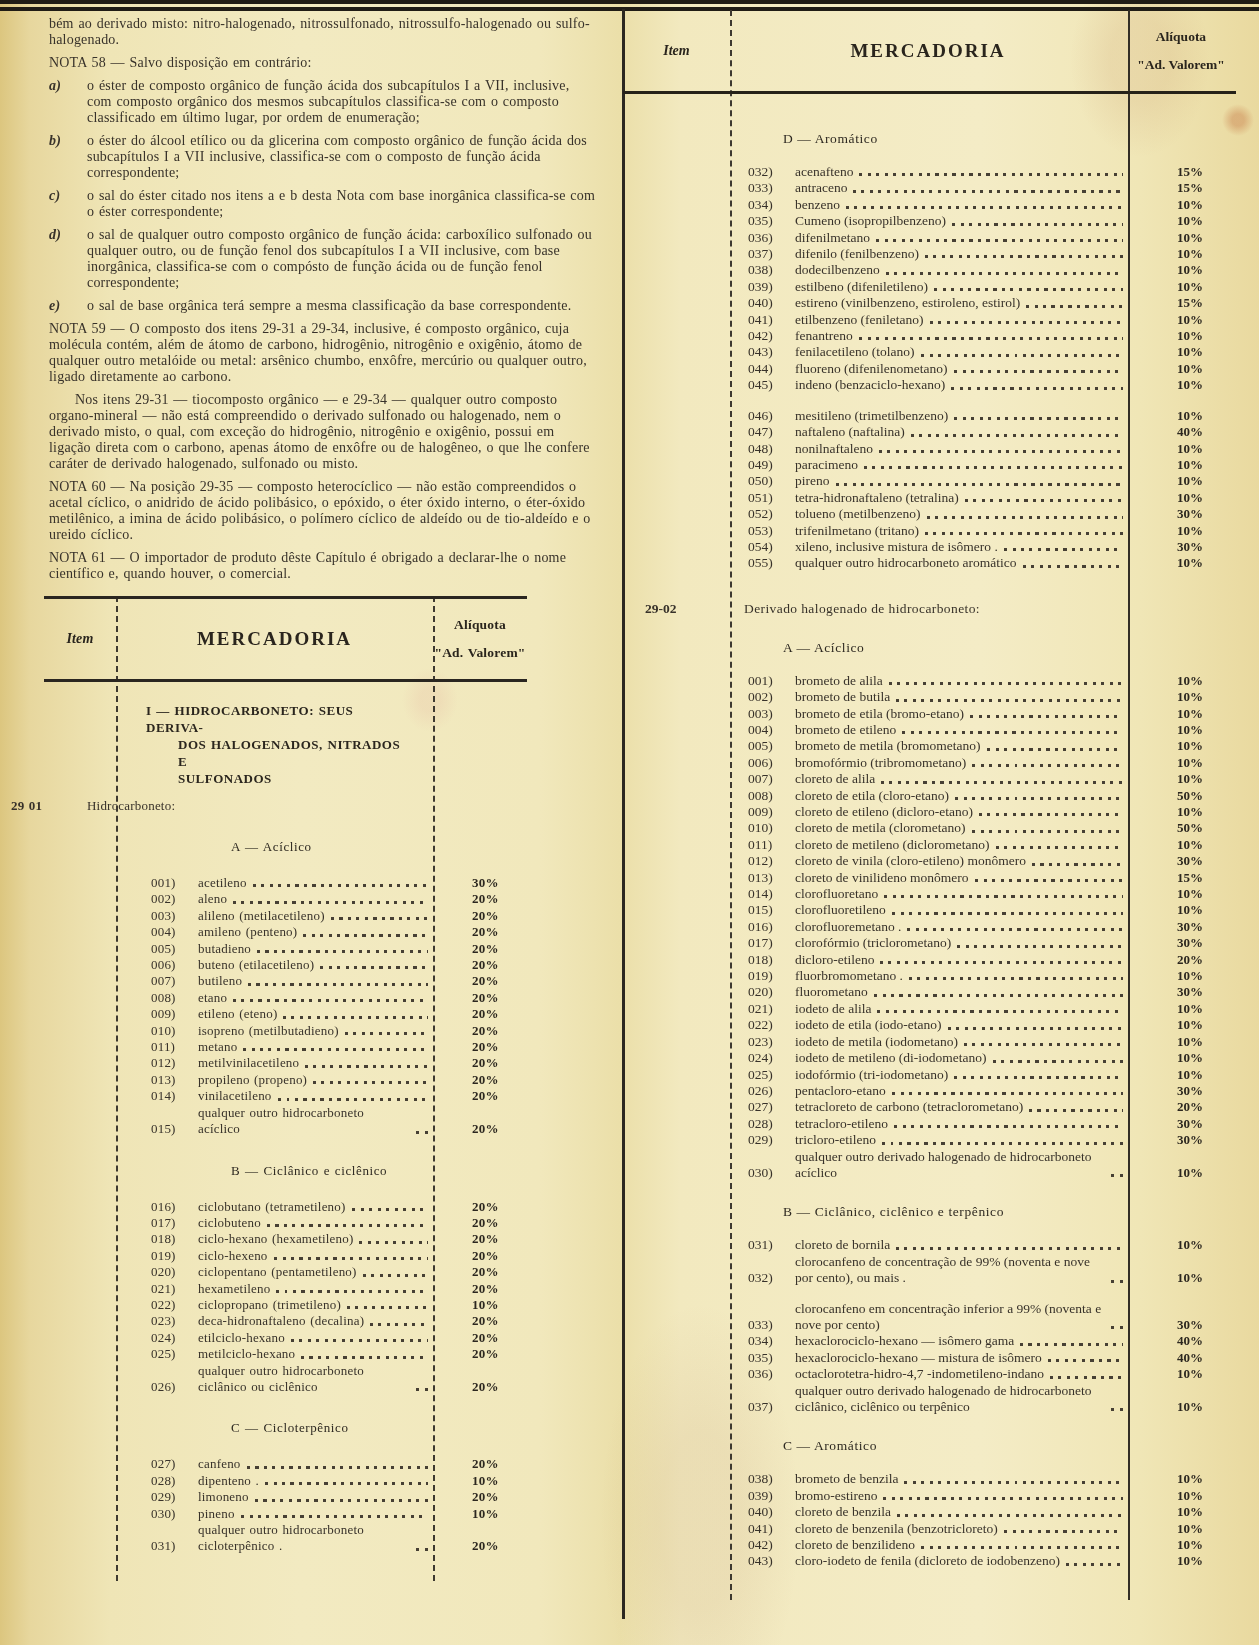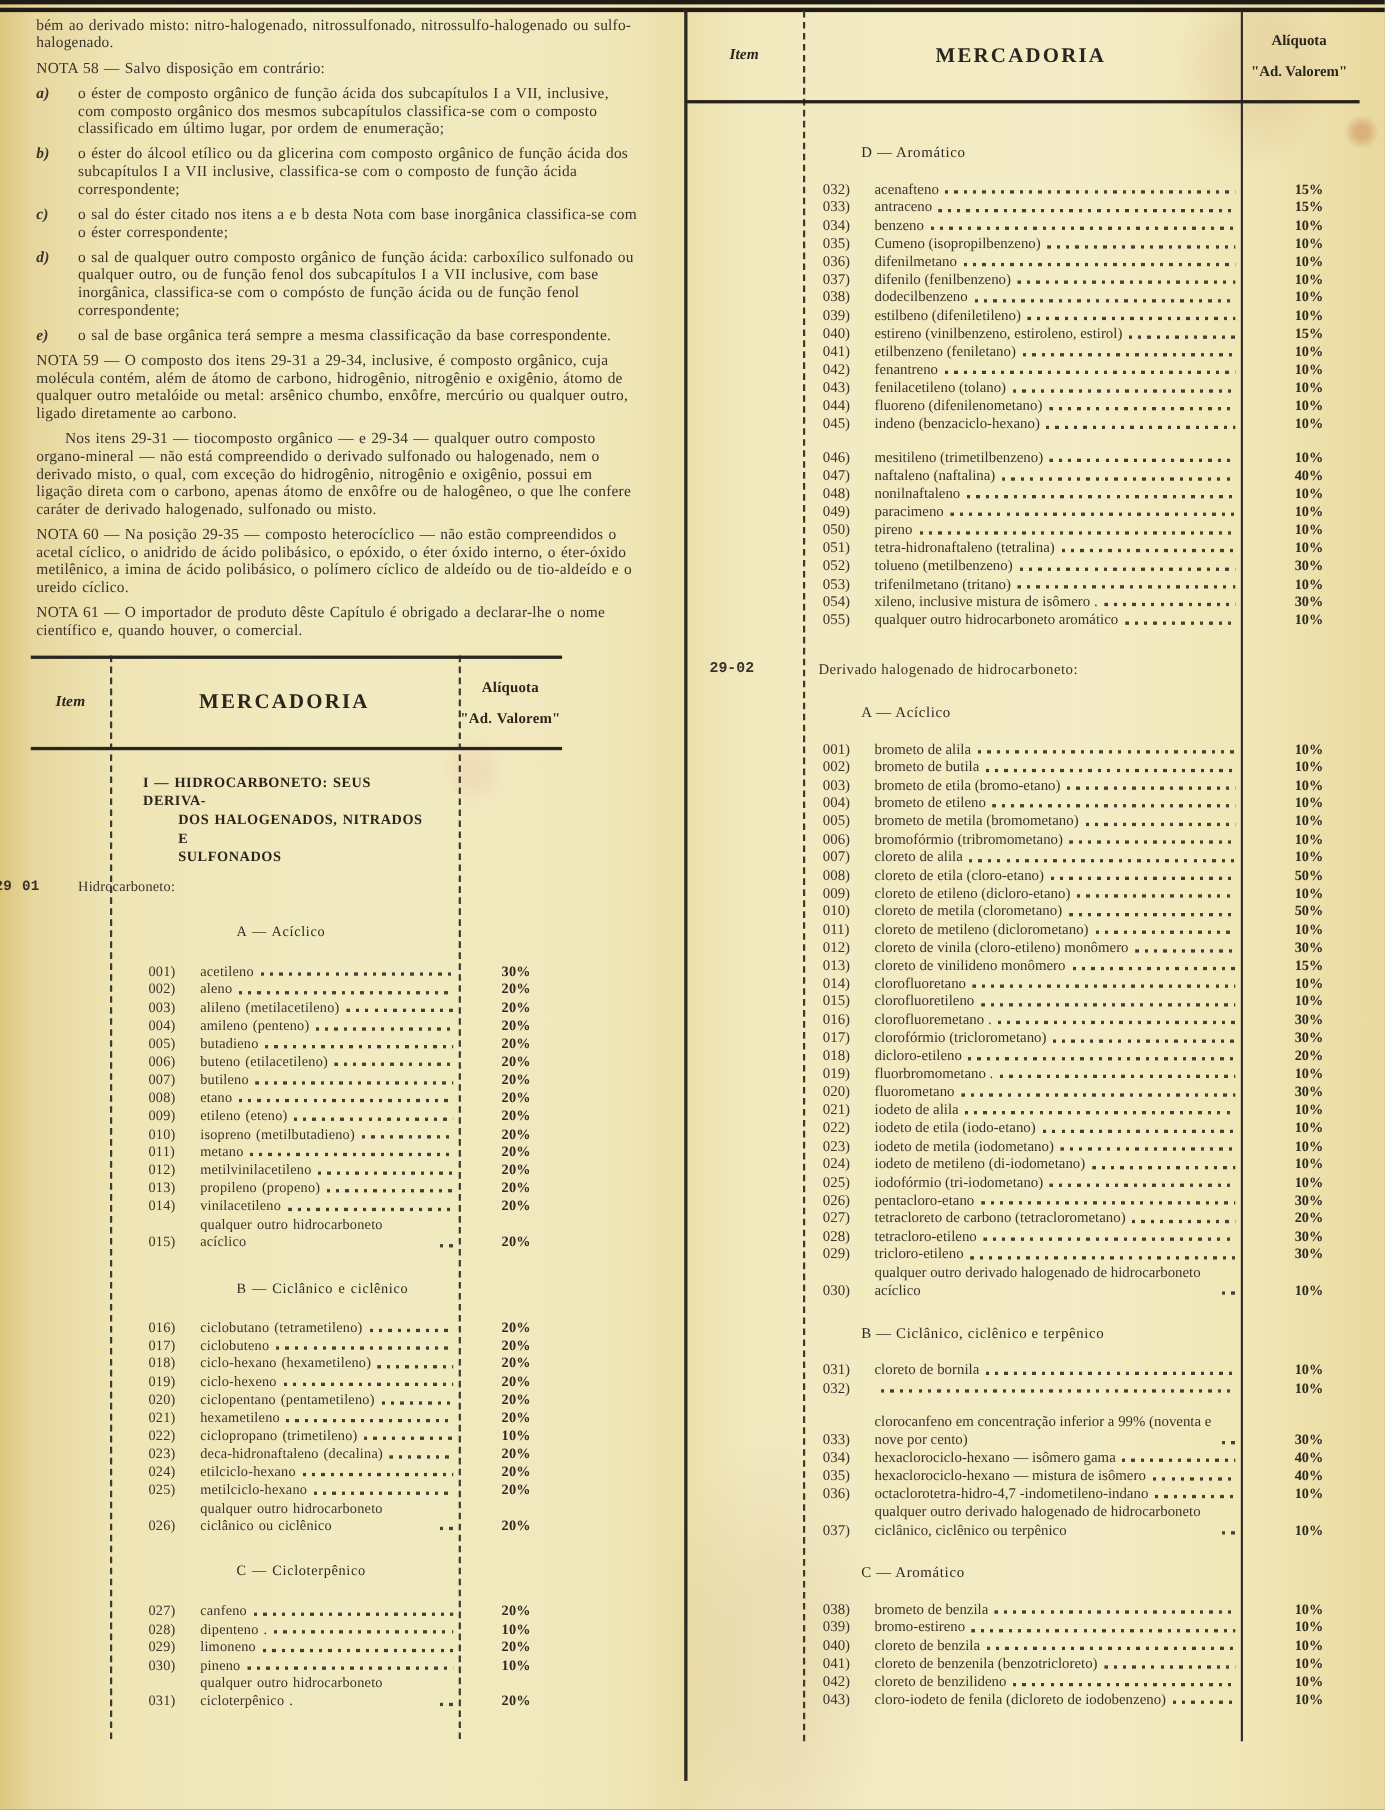--- a/index.html
+++ b/index.html
@@ -14,21 +14,21 @@
       radial-gradient(ellipse at 430px 700px, rgba(214,120,120,.10) 0 10px, rgba(214,120,120,0) 28px),
       linear-gradient(90deg,#dcc67f 0px,#e7d79e 30px,#efe5b6 110px,#f2eac1 300px,#f1e8bc 540px,#ebdfa9 620px,#f2e9bf 680px,#f4ecc6 980px,#f0e6b6 1140px,#e9d99f 100%);
   }
   
   .top-band{position:absolute;left:0;top:0;width:100%;height:11px;
     border-top:4px solid #201c15;border-bottom:4px solid #201c15;box-sizing:border-box;}
   
   .center-line{position:absolute;left:622px;top:9px;width:3px;height:1610px;background:#2c2820;}
 
   
-  .col-left{position:absolute;left:33px;top:16px;width:546px;
+  .col-left{position:absolute;left:49px;top:16px;width:546px;
     font-size:14px;line-height:16px;letter-spacing:.2px;word-spacing:1px;}
   .col-left p{margin:0 0 7px 0;}
   .nota-title{margin:3px 0 7px 0;}
   .litem{display:flex;margin:0 0 7px 0;}
   .letter{flex:0 0 38px;font-style:italic;font-weight:bold;}
   .ltext{flex:1;}
   .p-indent{text-indent:26px;}
 
   
   .thead{position:relative;display:flex;box-sizing:border-box;}
@@ -39,21 +39,21 @@
   .vline{position:absolute;top:0;bottom:0;width:0;}
   .trow{display:flex;align-items:flex-end;}
   .trow.gap{margin-top:14px;}
   .num{flex:0 0 47px;}
   .lbl{flex:0 1 auto;}
   .lead{flex:1 0 12px;height:3px;align-self:flex-end;margin:0 5px 4px 6px;
     background:repeating-linear-gradient(90deg,#474034 0 3px,transparent 3px 8.5px);}
   .pct{box-sizing:border-box;font-weight:bold;color:#2c271f;}
   .ghead{letter-spacing:.6px;color:#2e2921;}
   .crow{display:flex;}
-  .code{font-weight:bold;box-sizing:border-box;font-family:Liberation Mono, monospace;}
+  .code{font-weight:bold;box-sizing:border-box;}
   .sect-title{font-weight:bold;letter-spacing:.5px;color:#2b261e;}
 
   
   .ltable{position:relative;margin:14px 0 0 -5px;width:483px;font-size:13px;}
   .ltable .thead{height:86px;border-top:3px solid #2a2620;border-bottom:3px solid #2a2620;}
   .ltable .h-item{width:72px;}
   .ltable .h-aliq{width:94px;}
   .ltable .v1{left:72px;border-left:2px dashed #3e3930;}
   .ltable .v2{left:389px;border-left:2px dashed #3e3930;}
   .ltable .tbody{padding:20px 0 26px 0;}
@@ -678,20 +678,21 @@
           </div>
           <div class="ghead">B — Ciclânico, ciclênico e terpênico</div>
           <div class="trow">
             <span class="num">031)</span>
             <span class="lbl">cloreto de bornila</span>
             <span class="lead"></span>
             <span class="pct">10%</span>
           </div>
           <div class="trow">
             <span class="num">032)</span>
+            <span class="lbl">clorocanfeno de concentração de 99% (noventa e nove por cento), ou mais .</span>
             <span class="lead"></span>
             <span class="pct">10%</span>
           </div>
           <div class="trow gap">
             <span class="num">033)</span>
             <span class="lbl">clorocanfeno em concentração inferior a 99% (noventa e nove por cento)</span>
             <span class="lead"></span>
             <span class="pct">30%</span>
           </div>
           <div class="trow">

